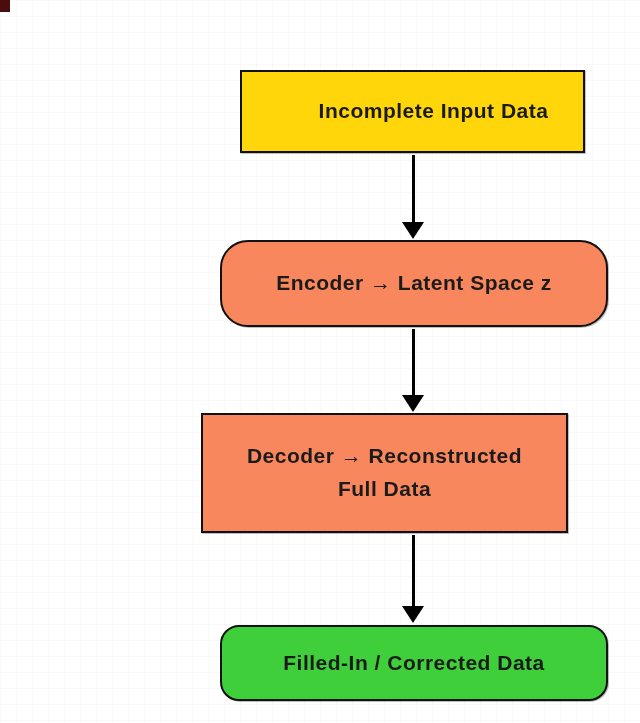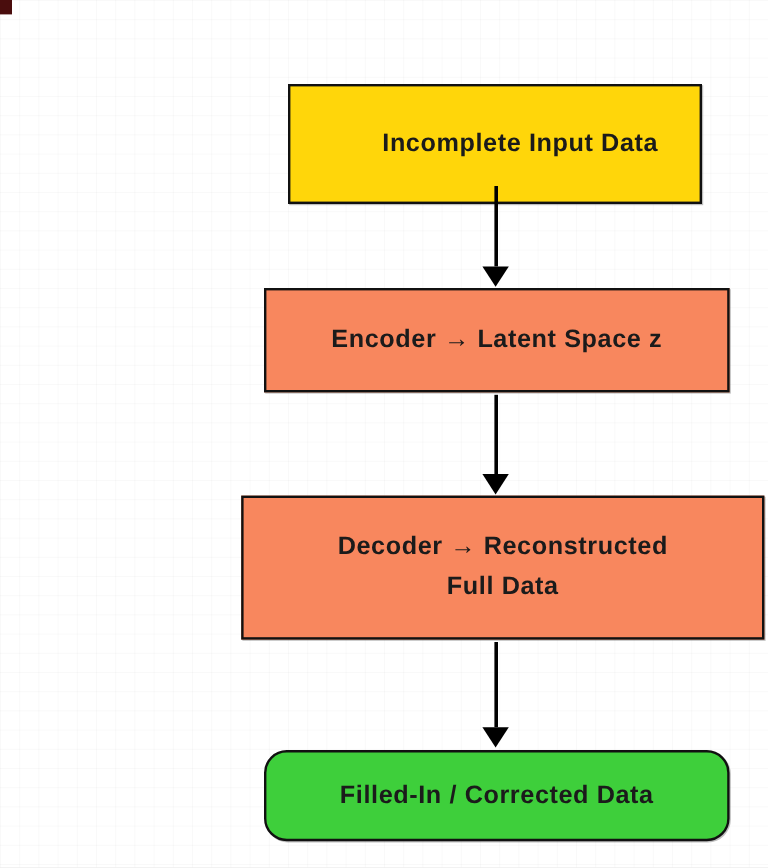--- a/index.html
+++ b/index.html
@@ -38,23 +38,23 @@
     justify-content: center;
     text-align: center;
     font-size: 21px;
     font-weight: 600;
     color: #1b1b1b;
     letter-spacing: 0.5px;
     white-space: pre-line;
     line-height: 1.55;
     box-shadow: 1px 1px 0 rgba(0,0,0,0.25);
   }
-  .node-input   { left: 240px; top: 70px;  width: 345px; height: 100px; padding-left: 42px; }
+  .node-input   { left: 240px; top: 70px;  width: 345px; height: 83px; padding-left: 42px; }
   .node-encoder { left: 220px; top: 240px; width: 388px; height: 87px; }
-  .node-decoder { left: 201px; top: 413px; width: 436px; height: 120px; }
+  .node-decoder { left: 201px; top: 413px; width: 367px; height: 120px; }
   .node-output  { left: 220px; top: 625px; width: 388px; height: 76px; }
 
   .connector {
     position: absolute;
     width: 24px;
     display: flex;
     flex-direction: column;
     align-items: center;
   }
   .connector .shaft {
@@ -80,21 +80,21 @@
 
   <div class="corner-mark"></div>
 
   <div class="node node-input" style="background-color: rgb(255, 214, 10);">Incomplete Input Data</div>
 
   <div class="connector conn-1">
     <div class="shaft"></div>
     <div class="head"></div>
   </div>
 
-  <div class="node node-encoder" style="background-color: rgb(248, 135, 94);">Encoder → Latent Space z</div>
+  <div class="node node-encoder" style="background-color: rgb(248, 135, 94); border-radius: 28px;">Encoder → Latent Space z</div>
 
   <div class="connector conn-2">
     <div class="shaft"></div>
     <div class="head"></div>
   </div>
 
   <div class="node node-decoder" style="background-color: rgb(248, 135, 94);">Decoder → Reconstructed
 Full Data</div>
 
   <div class="connector conn-3">

